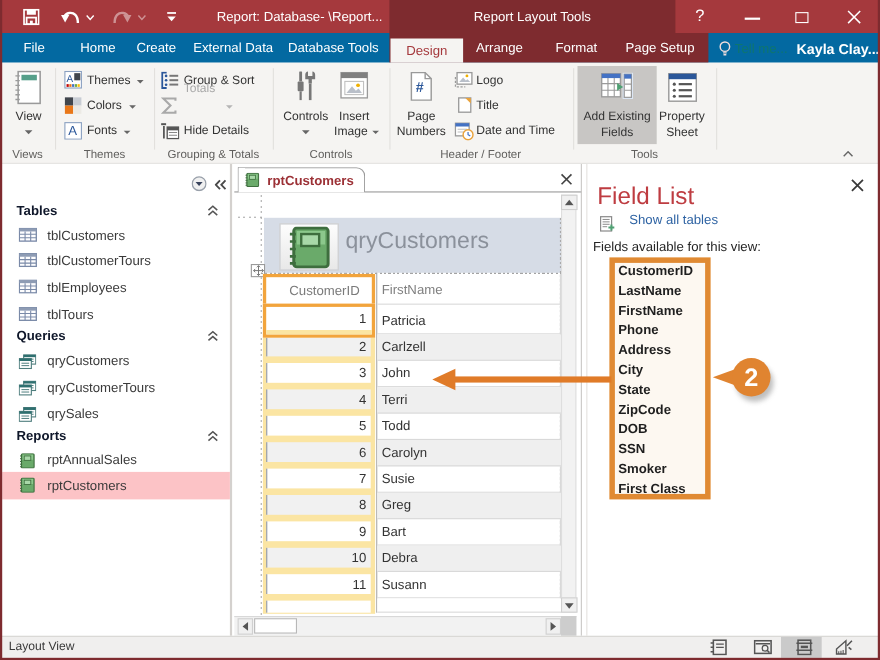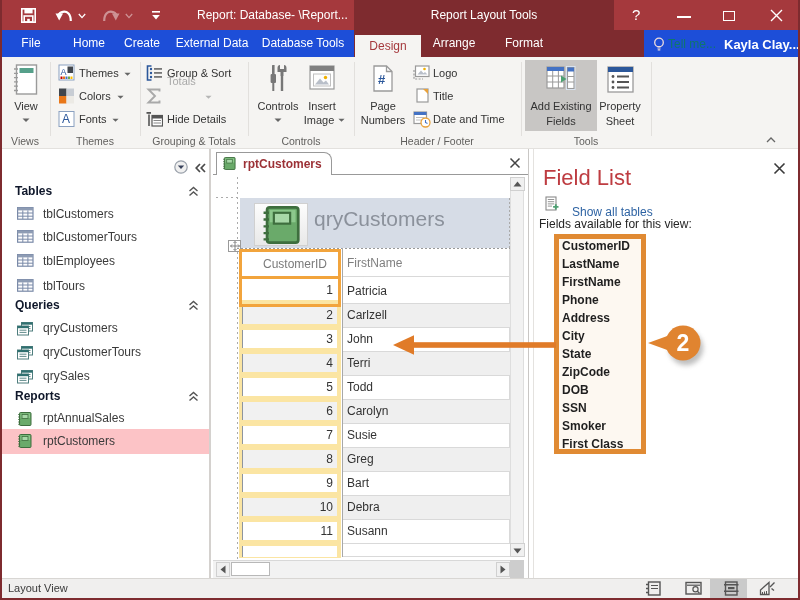--- a/index.html
+++ b/index.html
@@ -4,21 +4,21 @@
 <style>
 * { margin:0; padding:0; box-sizing:border-box; }
 html,body { width:800px; height:600px; overflow:hidden; }
 body { font-family:"Liberation Sans", sans-serif; }
 .win { position:relative; width:800px; height:600px; background:#fff; overflow:hidden; }
 .abs { position:absolute; }
 
 
 .titlebar { left:0; top:0; width:800px; height:30px; background:#A5393D; }
 .titlebadge { left:354px; top:0; width:260px; height:30px; background:#7E2B2F; color:#fff; font-size:12px; text-align:center; line-height:30px; }
-.tabrow { left:0; top:30px; width:800px; height:27px; background:#1d4ed8; }
+.tabrow { left:0; top:30px; width:800px; height:27px; background:#0369a1; }
 .ctxtabs { left:354px; top:0; width:290px; height:27px; background:#7E2B2F; }
 .rtab { position:absolute; top:0; height:27px; color:#fff; font-size:12px; line-height:26px; text-align:center; }
 .activetab { position:absolute; left:355px; top:35px; width:66px; height:22px; background:#f5f4f2; color:#A5393D; font-size:12px; line-height:22px; text-align:center; }
 .titletext { left:197px; top:0; height:30px; line-height:30px; color:#fff; font-size:12px; }
 
 
 .ribbon { left:0; top:57px; width:800px; height:92px; background:#f5f4f2; border-bottom:1px solid #e3e1de; }
 .rsep { position:absolute; top:5px; width:1px; height:74px; background:#e2e0dd; }
 .glabel { position:absolute; top:78px; font-size:10.5px; color:#605f5d; width:120px; text-align:center; }
 .rbtxt { position:absolute; font-size:11px; color:#333; white-space:nowrap; }
@@ -99,20 +99,21 @@
 
   <div class="abs tabrow">
     <div class="abs ctxtabs"></div>
     <div class="rtab" style="left:12px;width:38px;">File</div>
     <div class="rtab" style="left:66px;width:46px;">Home</div>
     <div class="rtab" style="left:119px;width:46px;">Create</div>
     <div class="rtab" style="left:172px;width:80px;">External Data</div>
     <div class="rtab" style="left:258px;width:90px;">Database Tools</div>
     <div class="rtab" style="left:426px;width:56px;">Arrange</div>
     <div class="rtab" style="left:498px;width:52px;">Format</div>
+    <div class="rtab" style="left:564px;width:72px;">Page Setup</div>
   </div>
   <div class="abs activetab">Design</div>
 
   <svg class="abs" style="left:653px;top:37px;" width="12" height="15" viewBox="0 0 12 15">
     <circle cx="6" cy="5.4" r="4.3" fill="none" stroke="#eedcdc" stroke-width="1.3"></circle>
     <path d="M4.4 11 L7.6 11 M4.7 12.8 L7.3 12.8" stroke="#eedcdc" stroke-width="1.2"></path>
   </svg>
   <div class="abs" style="left:668px;top:37px;font-size:12px;color:#0f766e;">Tell me...</div>
   <div class="abs" style="left:724px;top:37px;font-size:13px;color:#fff;font-weight:bold;">Kayla Clay...</div>
 
@@ -474,21 +475,21 @@
   <div class="abs fieldpane"></div>
   <div class="abs" style="left:543px;top:165px;font-size:22px;color:#BE3C41;">Field List</div>
   <svg class="abs" style="left:773px;top:162px;" width="13" height="13" viewBox="0 0 13 13">
       <path d="M1.5 1.5 L11.5 11.5 M11.5 1.5 L1.5 11.5" stroke="#3a3a3a" stroke-width="1.6"></path>
     </svg>
   <svg class="abs" style="left:545px;top:196px;" width="14" height="16" viewBox="0 0 14 16">
     <rect x="1" y="1" width="10" height="13" fill="#fff" stroke="#8a8a8a" stroke-width="1.1"></rect>
     <path d="M2.8 3.5 L9.2 3.5 M2.8 5.7 L9.2 5.7 M2.8 7.9 L9.2 7.9 M2.8 10.1 L7 10.1" stroke="#8a8a8a" stroke-width="0.9"></path>
     <path d="M10.8 8.2 L10.8 13.6 M8.1 10.9 L13.5 10.9" stroke="#4ea072" stroke-width="1.8"></path>
   </svg>
-  <div class="abs" style="left:572px;top:205px;font-size:12px;color:#2E63A3;">Show all tables</div>
+  <div class="abs" style="left:572px;top:193px;font-size:12px;color:#2E63A3;">Show all tables</div>
   <div class="abs" style="left:539px;top:217px;font-size:12px;color:#252525;">Fields available for this view:</div>
   <div class="abs" style="left:554px;top:234px;width:92px;height:220px;background:#FDF8F1;border:5px solid #E08A33;"></div>
   <div class="abs" style="left:562px;top:237px;font-size:12px;font-weight:bold;color:#1f1f1f;line-height:18px;">
     CustomerID<br>LastName<br>FirstName<br>Phone<br>Address<br>City<br>State<br>ZipCode<br>DOB<br>SSN<br>Smoker<br>First Class
   </div>
 
   <svg class="abs" style="left:390px;top:330px;" width="166" height="30" viewBox="0 0 166 30">
     <rect x="22" y="12.2" width="144" height="5.6" fill="#E07B28"></rect>
     <path d="M3 15 L24 5.2 L24 24.8 Z" fill="#E07B28"></path>
   </svg>

